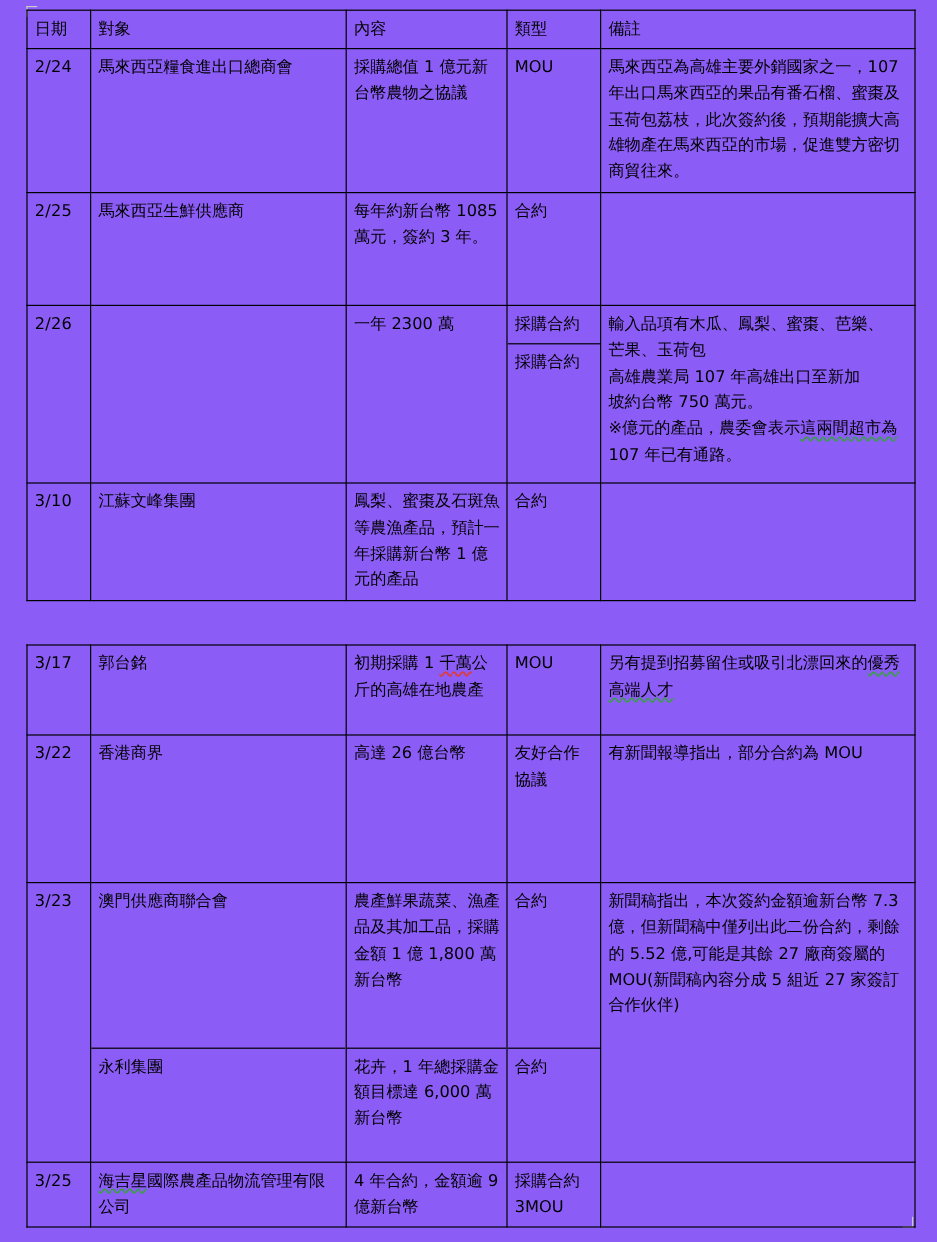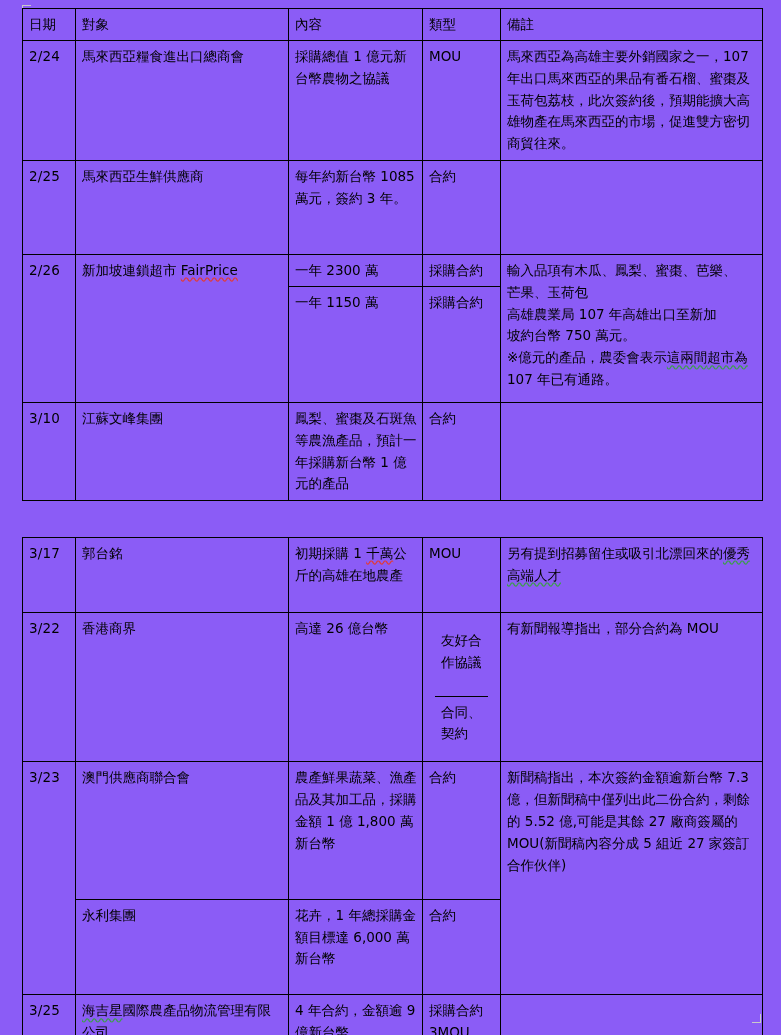--- a/index.html
+++ b/index.html
@@ -140,34 +140,28 @@
         <td>每年約新台幣 1085 萬元，簽約 3 年。</td>
         <td>合約</td>
         <td></td>
       </tr>
 
       <tr style="height:148px">
         <td class="date-cell">2/26</td>
         <td style="padding:0">
           <table class="subsplit" style="margin:0;width:100%">
             <tbody>
-                <tr style="height:27px">
-              <td><span>新加坡連鎖超市 </span><span class="sp-red">FairPrice</span></td>
-            </tr>
           </tbody>
             </table>
         </td>
         <td style="padding:0">
           <table class="subsplit" style="margin:0;width:100%">
             <tbody>
                 <tr style="height:27px">
               <td>一年 2300 萬</td>
-            </tr>
-            <tr>
-              <td>一年 1150 萬</td>
             </tr>
           </tbody>
             </table>
         </td>
         <td style="padding:0">
           <table class="subsplit" style="margin:0;width:100%">
             <tbody>
                 <tr style="height:27px">
               <td>採購合約</td>
             </tr>
@@ -219,28 +213,25 @@
         <td style="padding:0">
           <table class="subsplit" style="margin:0;width:100%">
             <tbody>
             <tr>
               <td>香港商界</td>
             </tr>
           </tbody>
             </table>
         </td>
         <td>高達 26 億台幣</td>
-        <td style="padding:12px">
+        <td style="padding:0">
           <table class="subsplit" style="margin:0;width:100%">
             <tbody>
                 <tr style="height:71px">
               <td>友好合作協議</td>
-            </tr>
-            <tr>
-              <td>合同、契約</td>
             </tr>
           </tbody>
             </table>
         </td>
         <td>有新聞報導指出，部分合約為 MOU</td>
       </tr>
 
       <tr style="height:233px">
         <td class="date-cell">3/23</td>
         <td style="padding:0">

